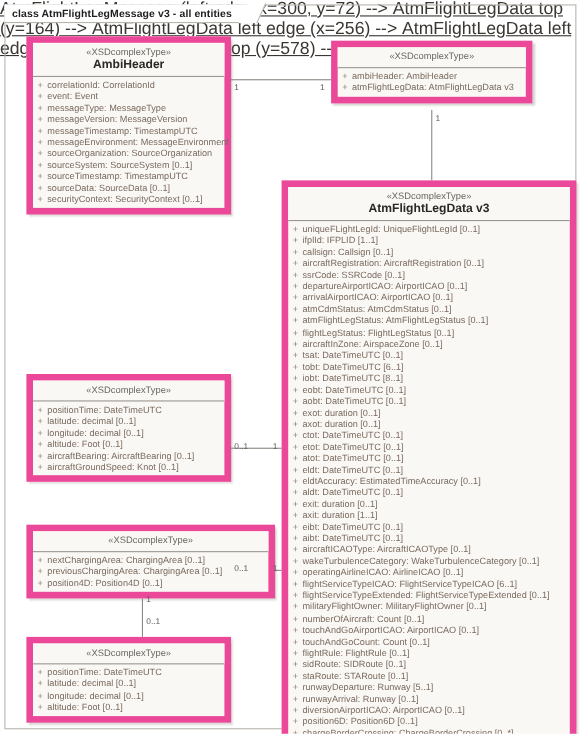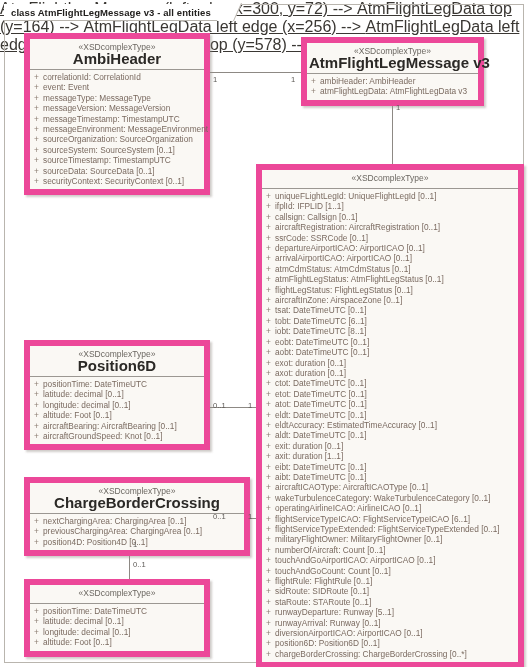--- a/index.html
+++ b/index.html
@@ -53,21 +53,21 @@
   .uml-head{
     padding:3px 2px 4px 2px;
     text-align:center;
     border-bottom:1px solid #9b9792;
     background:#faf8f4;
   }
   .stereo{
     font-size:8.5px;color:#6b6761;line-height:11px;white-space:nowrap;
   }
   .cname{
-    font-size:15px;font-weight:bold;color:#2b2926;line-height:12px;white-space:nowrap;
+    font-size:11px;font-weight:bold;color:#2b2926;line-height:12px;white-space:nowrap;
   }
   .uml-body{
     padding:2px 0 3px 0;
   }
   .attr{
     display:flex;
     align-items:flex-start;
     font-size:8.3px;
     line-height:10.4px;
     color:#7a6a60;
@@ -181,38 +181,38 @@
           <span class="vis">+</span>
           <span class="sig">securityContext: SecurityContext [0..1]</span>
         </div>
       </div>
   </div>
 
   
   <div class="uml" style="left:301px;top:37px;width:183px;">
     <div class="uml-head">
       <div class="stereo">«XSDcomplexType»</div>
-      <div class="cname">AtmFlightLegMessage  v3</div>
     </div>
     <div class="uml-body">
         <div class="attr">
           <span class="vis">+</span>
           <span class="sig">ambiHeader: AmbiHeader</span>
         </div>
         <div class="attr">
           <span class="vis">+</span>
           <span class="sig">atmFlightLegData: AtmFlightLegData  v3</span>
         </div>
       </div>
   </div>
 
   
   <div class="uml" style="left:256px;top:164px;width:268px;">
     <div class="uml-head">
       <div class="stereo">«XSDcomplexType»</div>
+      <div class="cname">AtmFlightLegData  v3</div>
     </div>
     <div class="uml-body">
         <div class="attr">
           <span class="vis">+</span>
           <span class="sig">uniqueFLightLegId: UniqueFlightLegId [0..1]</span>
         </div>
         <div class="attr">
           <span class="vis">+</span>
           <span class="sig">ifplId: IFPLID [1..1]</span>
         </div>
@@ -388,21 +388,20 @@
           <span class="vis">+</span>
           <span class="sig">chargeBorderCrossing: ChargeBorderCrossing [0..*]</span>
         </div>
       </div>
   </div>
 
   
   <div class="uml" style="left:24px;top:340px;width:186px;">
     <div class="uml-head">
       <div class="stereo">«XSDcomplexType»</div>
-      <div class="cname">Position6D</div>
     </div>
     <div class="uml-body">
         <div class="attr">
           <span class="vis">+</span>
           <span class="sig">positionTime: DateTimeUTC</span>
         </div>
         <div class="attr">
           <span class="vis">+</span>
           <span class="sig">latitude: decimal [0..1]</span>
         </div>
@@ -422,21 +421,20 @@
           <span class="vis">+</span>
           <span class="sig">aircraftGroundSpeed: Knot [0..1]</span>
         </div>
       </div>
   </div>
 
   
   <div class="uml" style="left:24px;top:477px;width:226px;">
     <div class="uml-head">
       <div class="stereo">«XSDcomplexType»</div>
-      <div class="cname">ChargeBorderCrossing</div>
     </div>
     <div class="uml-body">
         <div class="attr">
           <span class="vis">+</span>
           <span class="sig">nextChargingArea: ChargingArea [0..1]</span>
         </div>
         <div class="attr">
           <span class="vis">+</span>
           <span class="sig">previousChargingArea: ChargingArea [0..1]</span>
         </div>

